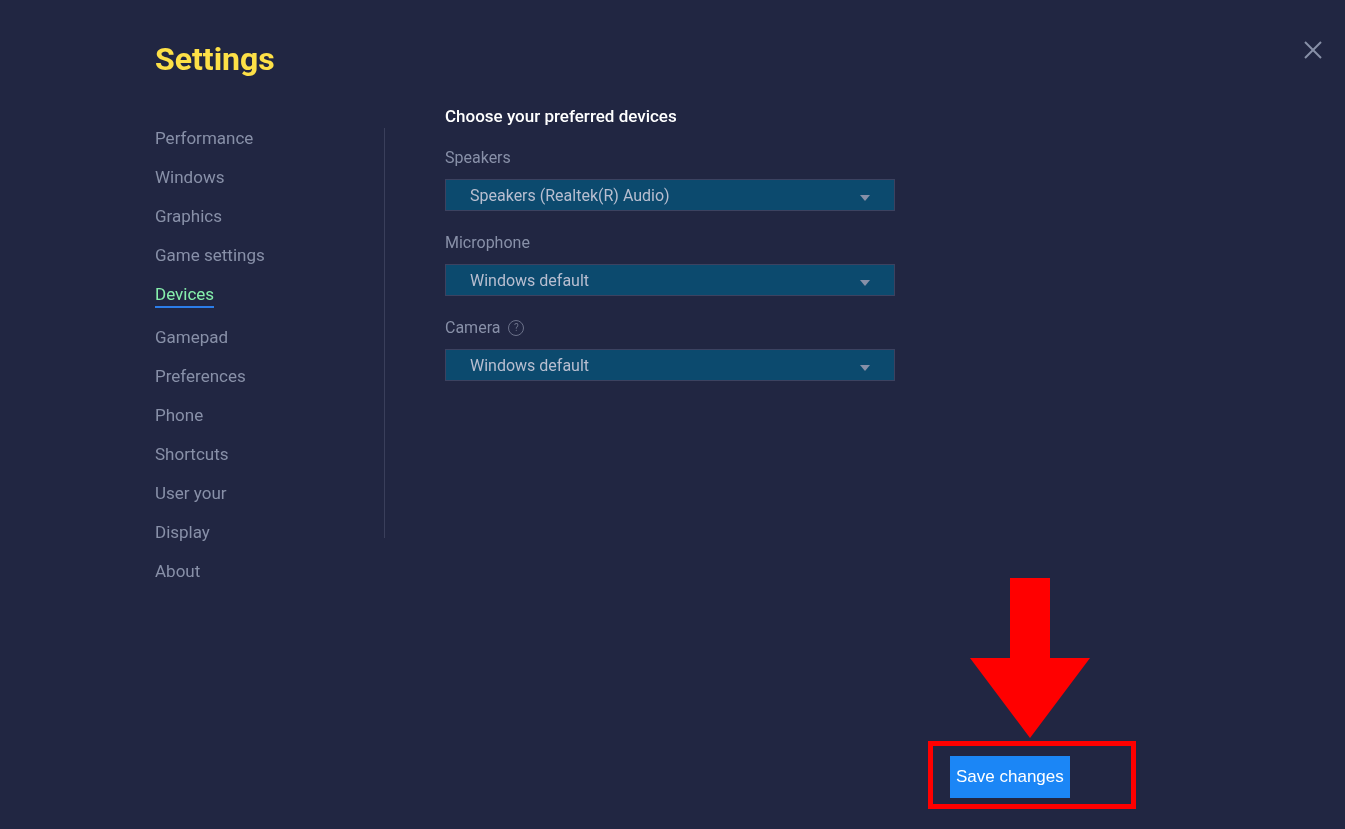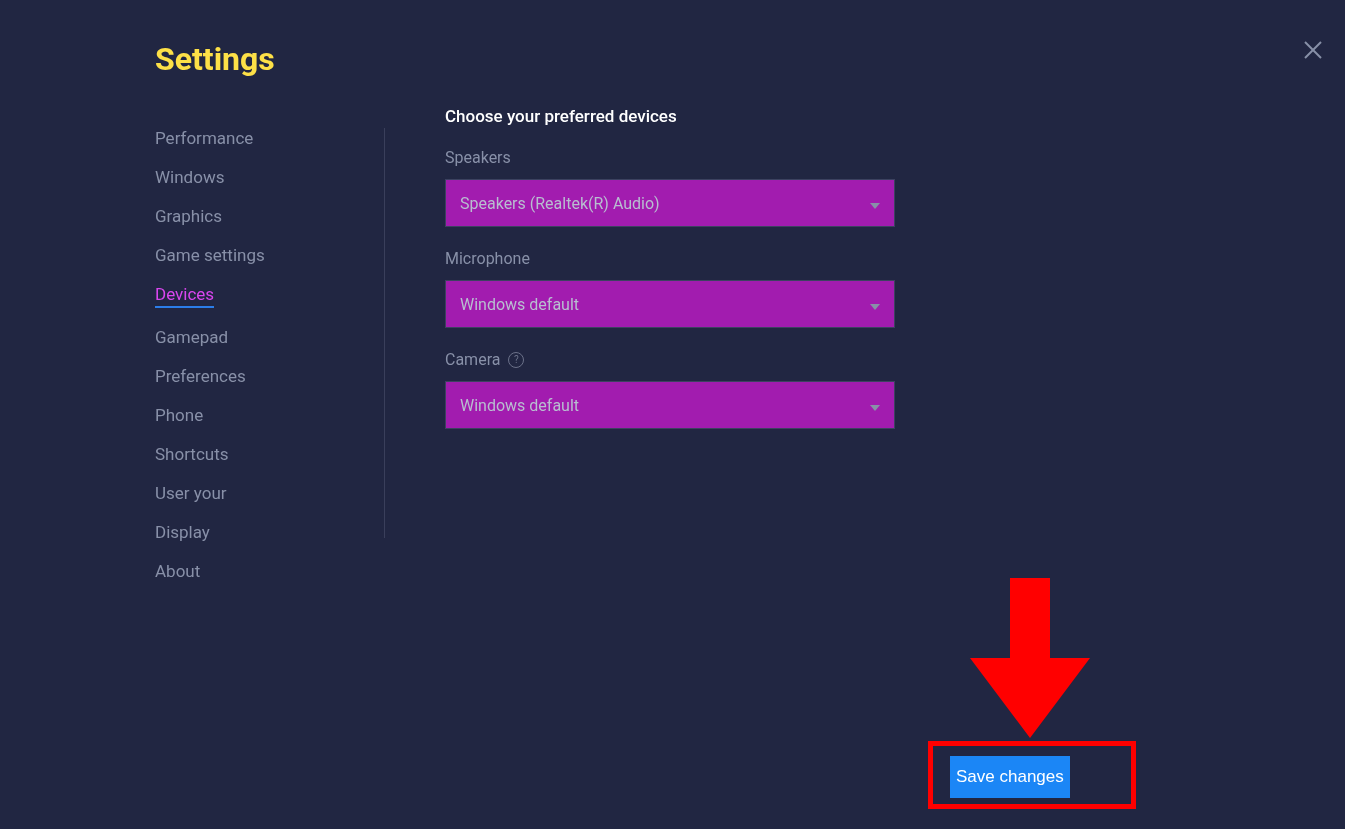--- a/index.html
+++ b/index.html
@@ -50,21 +50,21 @@
       height: 410px;
     }
     .sidebar-item {
       font-size: 17px;
       color: #8890a8;
       margin-bottom: 19px;
       cursor: pointer;
       display: inline-block;
     }
     .sidebar-item.active {
-      color: #d946ef;
+      color: #86efac;
       border-bottom: 2px solid #2b7de9;
       padding-bottom: 2px;
     }
     .content {
       position: absolute;
       left: 445px;
       top: 106px;
       width: 500px;
     }
     .section-title {
@@ -91,27 +91,27 @@
       border-radius: 50%;
       display: inline-flex;
       align-items: center;
       justify-content: center;
       font-size: 10px;
       color: #6b7189;
       cursor: pointer;
     }
     .select-box {
       width: 450px;
-      height: 48px;
-      background: #a21caf;
+      height: 32px;
+      background: #0c4a6e;
       border: 1px solid #3c4260;
       display: flex;
       align-items: center;
       justify-content: space-between;
-      padding: 0 14px;
+      padding: 0 24px;
       cursor: pointer;
     }
     .select-value {
       color: #b8bed0;
       font-size: 16px;
     }
     .select-arrow svg {
       width: 10px;
       height: 6px;
       fill: #8890a8;

